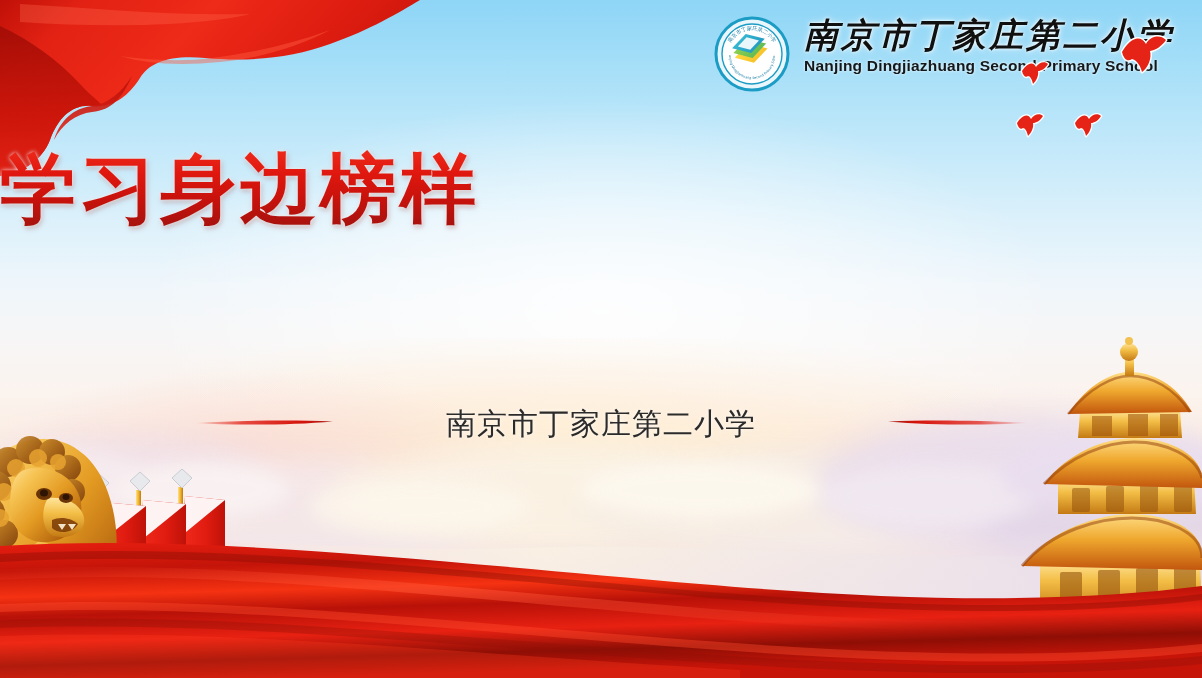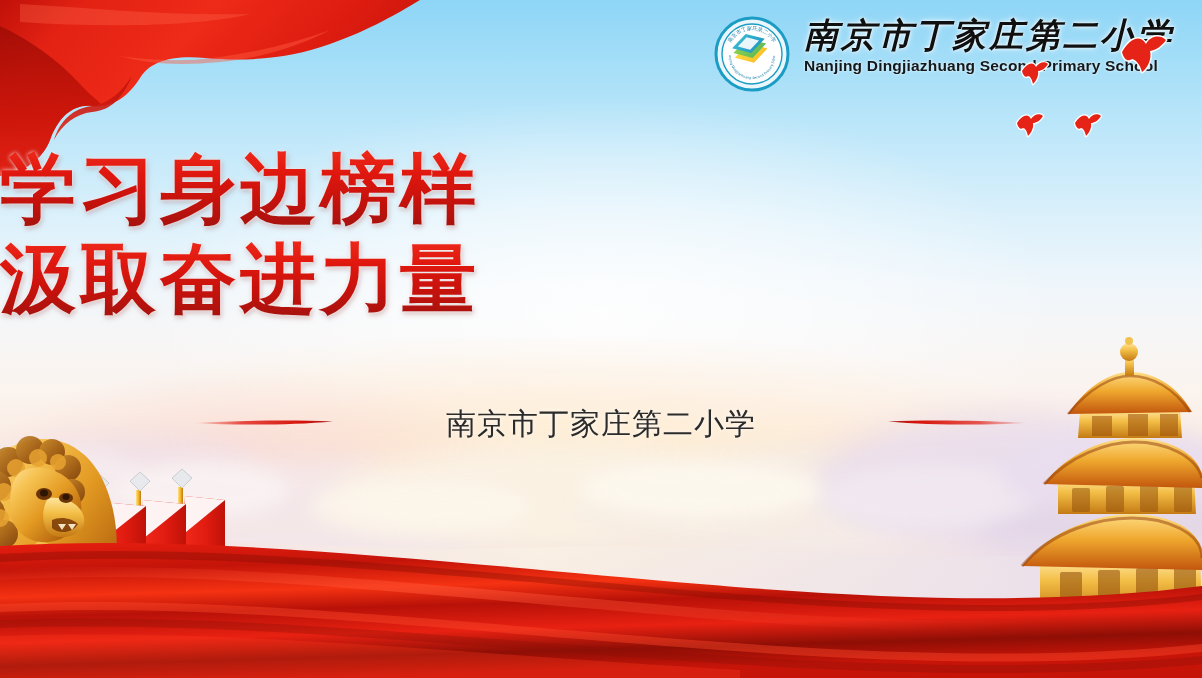--- a/index.html
+++ b/index.html
@@ -564,20 +564,19 @@
     <svg viewBox="0 0 30 26">
       <path d="M2,11 C7,3 13,1 16,7 C19,2 25,1 28,4 C25,9 21,11 18,11
                C19,16 16,21 13,24 C12,19 10,16 8,16 C6,18 3,16 2,11 Z" fill="#E62317" stroke="#ffffff" stroke-width="2.6" stroke-linejoin="round"></path>
       <path d="M2,11 C7,3 13,1 16,7 C19,2 25,1 28,4 C25,9 21,11 18,11
                C19,16 16,21 13,24 C12,19 10,16 8,16 C6,18 3,16 2,11 Z" fill="#E62317"></path>
     </svg>
   </div>
 
   <div class="title-wrap">
     <span class="title-line">学习身边榜样</span>
-    <span class="title-line">汲取奋进力量</span>
   </div>
 
   <div class="subtitle-wrap">
     <div class="subtitle-line">南京市丁家庄第二小学</div>
   </div>
 
 </div>
 
 </body></html>

